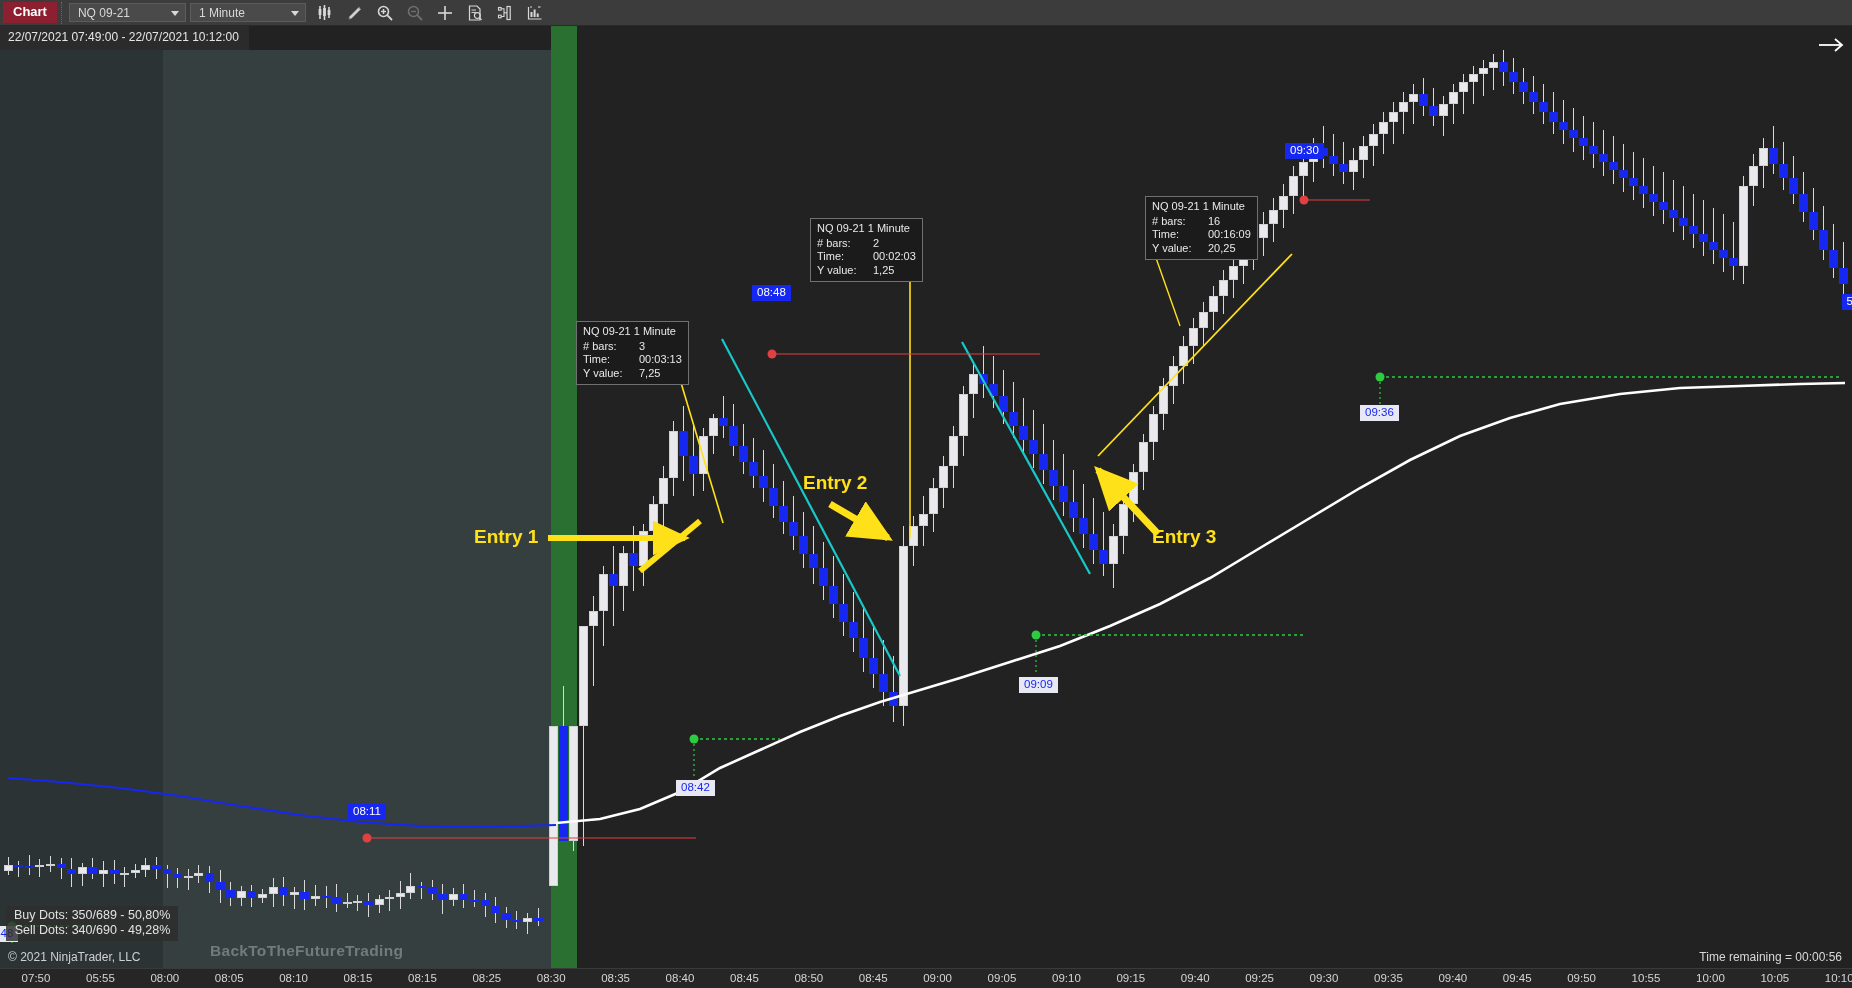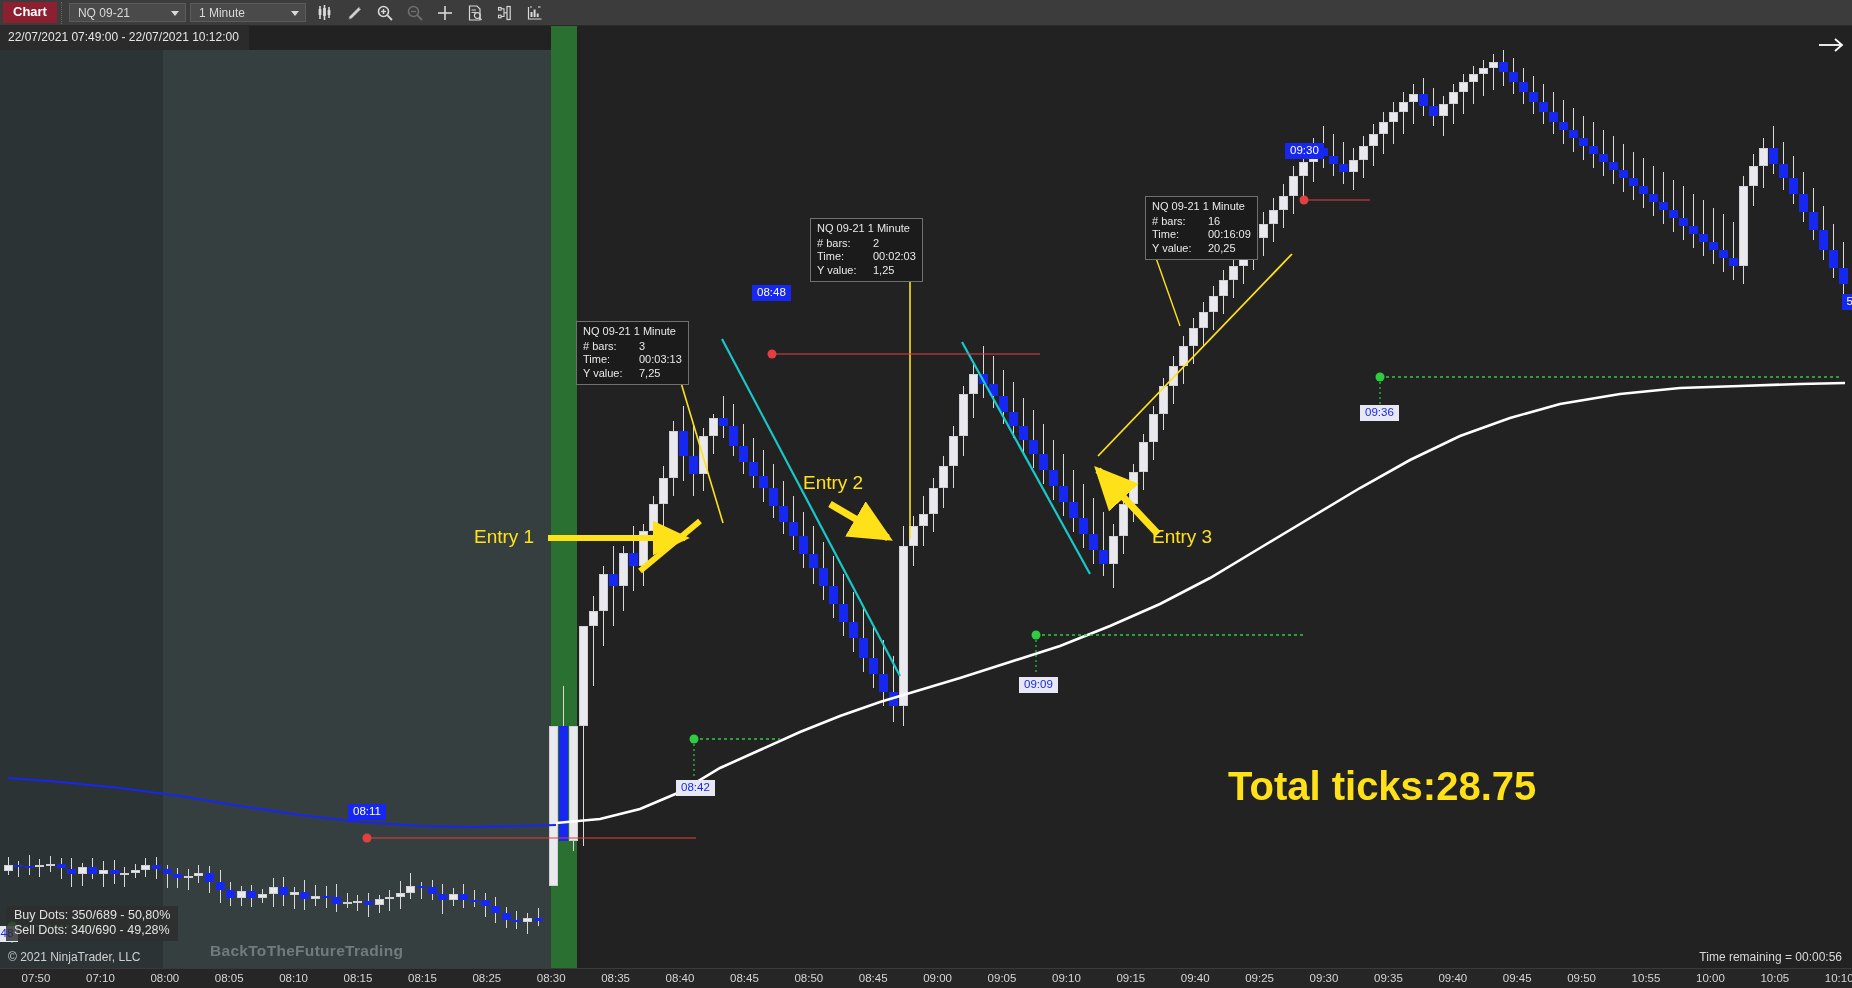--- a/index.html
+++ b/index.html
@@ -152,21 +152,21 @@
     white-space: nowrap;
   }
   .time-badge.solid { background: #1527f0; color: #ffffff; }
   .time-badge.light { background: #e8e8f5; color: #1527f0; }
 
   
   .entry-label {
     position: absolute;
     color: #ffe11a;
     font-size: 19px;
-    font-weight: normal;
+    font-weight: bold;
     white-space: nowrap;
   }
 
   
   #total-ticks {
     position: absolute;
     color: #ffe11a;
     font-size: 40px;
     font-weight: bold;
     white-space: nowrap;
@@ -174,20 +174,21 @@
 
   
   #dot-stats {
     position: absolute; left: 6px; bottom: 47px;
     background: rgba(45,45,45,0.82);
     color: #e2e2e2;
     font-size: 12.5px;
     line-height: 15px;
     padding: 2px 8px 3px 8px;
     white-space: nowrap;
+    text-align: right;
   }
   #copyright {
     position: absolute; left: 8px; bottom: 24px;
     color: #d0d0d0; font-size: 12px;
     white-space: nowrap;
   }
   #watermark {
     position: absolute; left: 210px; bottom: 28px;
     color: #717b7d; font-size: 15.5px;
     font-weight: bold; letter-spacing: 0.3px;
@@ -1164,37 +1165,36 @@
     <div class="time-badge solid" style="left:752px; top:259px;">08:48</div>
     <div class="time-badge solid" style="left:1285px; top:117px;">09:30</div>
     <div class="time-badge light" style="left:676px; top:754px;">08:42</div>
     <div class="time-badge light" style="left:1019px; top:651px;">09:09</div>
     <div class="time-badge light" style="left:1360px; top:379px;">09:36</div>
 
     <div class="entry-label" style="left:474px; top:500px;">Entry 1</div>
     <div class="entry-label" style="left:803px; top:446px;">Entry 2</div>
     <div class="entry-label" style="left:1152px; top:500px;">Entry 3</div>
 
-    <div id="total-ticks" style="left:1228px; top:738px;">Total ticks:28.75</div>
 
     <div id="left-tag">7:48</div>
     <div id="right-tag">5</div>
 
     <div id="dot-stats">
       <div>Buy Dots: 350/689 - 50,80%</div>
       <div>Sell Dots: 340/690 - 49,28%</div>
     </div>
 
     <div id="copyright">© 2021 NinjaTrader, LLC</div>
     <div id="watermark">BackToTheFutureTrading</div>
     <div id="time-remaining">Time remaining = 00:00:56</div>
 
     <div id="xaxis">
         <div class="xtick" style="left: 36px;">07:50</div>
-        <div class="xtick" style="left: 100.4px;">07:10</div>
+        <div class="xtick" style="left: 100.4px;">05:55</div>
         <div class="xtick" style="left: 164.8px;">08:00</div>
         <div class="xtick" style="left: 229.2px;">08:05</div>
         <div class="xtick" style="left: 293.6px;">08:10</div>
         <div class="xtick" style="left: 358px;">08:15</div>
         <div class="xtick" style="left: 422.4px;">08:15</div>
         <div class="xtick" style="left: 486.8px;">08:25</div>
         <div class="xtick" style="left: 551.2px;">08:30</div>
         <div class="xtick" style="left: 615.6px;">08:35</div>
         <div class="xtick" style="left: 680px;">08:40</div>
         <div class="xtick" style="left: 744.4px;">08:45</div>

